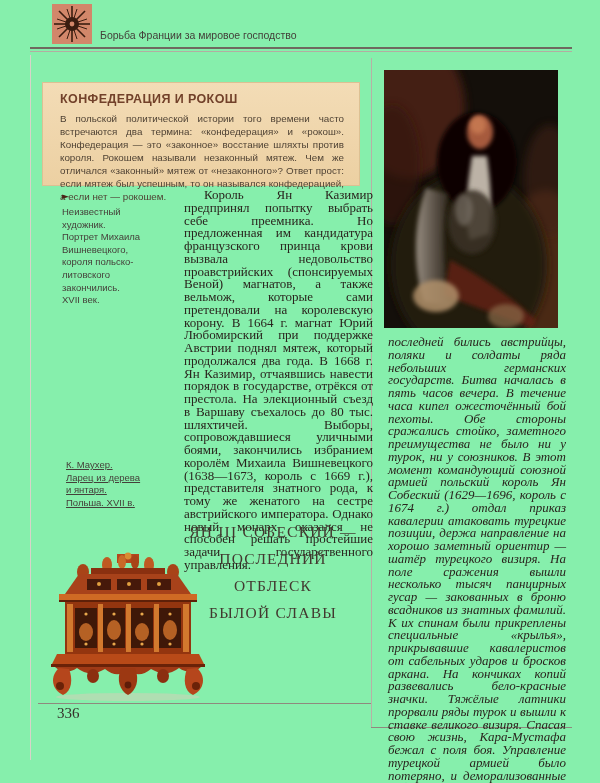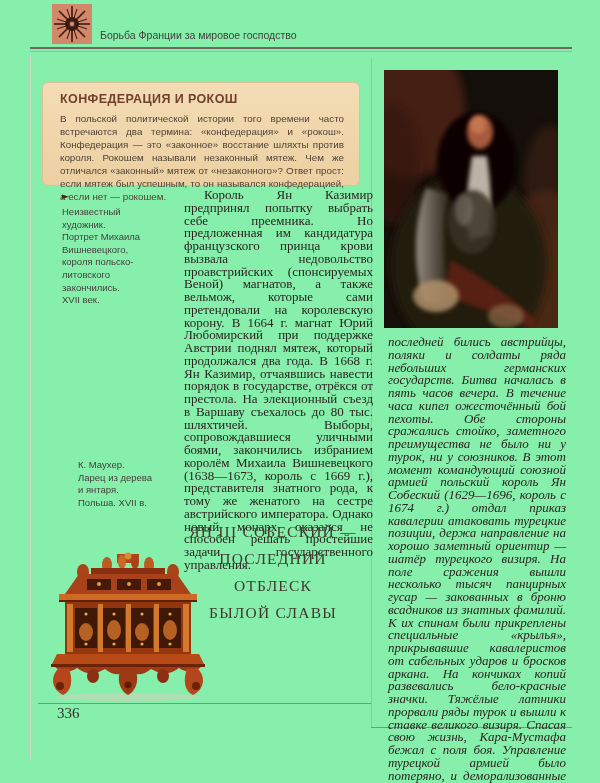--- a/index.html
+++ b/index.html
@@ -11,32 +11,32 @@
   .v-divider{left:371px;top:58px;width:1px;height:669px;background:#b7b1a5;}
   .rule-mid{left:38px;top:703px;width:333px;height:1px;background:#8f897e;}
   .rule-right{left:371px;top:727px;width:201px;height:1px;background:#8f897e;}
   .header-rule{left:30px;top:47px;width:542px;height:2px;border-top:2px solid #6f695f;border-bottom:1px solid #b3ada1;}
   
   .logo{left:52px;top:4px;width:40px;height:40px;background:#d2876a;}
   .chapter-title{left:100px;top:29px;font-family:"Liberation Sans",sans-serif;font-size:10.5px;color:#44403a;}
   
   .infobox{left:42px;top:82px;width:316px;height:102px;
      background:linear-gradient(180deg,#f3dcb6 0%,#ecd0a2 100%);
-     border:1px solid #dcc093;border-radius:6px;padding:0;}
+     border:1px solid #dcc093;border-radius:0;padding:0;}
   .infobox h3{margin:9px 0 0 17px;font-family:"Liberation Sans",sans-serif;font-weight:bold;
      font-size:12.5px;letter-spacing:.4px;color:#72412a;}
   .infobox p{margin:6px 15px 0 17px;font-family:"Liberation Sans",sans-serif;font-size:9.8px;
      line-height:13px;color:#4f4234;text-align:justify;}
   
   .portrait{left:384px;top:70px;width:174px;height:258px;}
   
   .caption{font-family:"Liberation Sans",sans-serif;font-size:9.5px;line-height:12.6px;
      color:#45403a;white-space:pre-line;}
   .cap1{left:62px;top:206px;width:112px;}
-  .cap2{left:78px;top:459px;width:110px;}
+  .cap2{left:66px;top:459px;width:110px;text-decoration:underline;}
   .cap-arrow{left:62px;top:191px;font-size:9px;color:#4a2416;font-family:"DejaVu Sans",sans-serif;}
   
   .para{font-size:13px;line-height:12.75px;text-align:justify;color:#29241d;margin-left:6px;}
   .para1{left:178px;top:189px;width:189px;text-indent:20px;}
   .heading{left:178px;top:518px;width:190px;text-align:center;white-space:pre-line;
      font-size:15.5px;line-height:27px;letter-spacing:1.2px;color:#42382f;}
   .para2{left:202px;top:580px;width:170px;text-indent:18px;}
   .para3{left:382px;top:336px;width:178px;font-style:italic;}
   
   .casket{left:45px;top:552px;width:166px;height:150px;}

